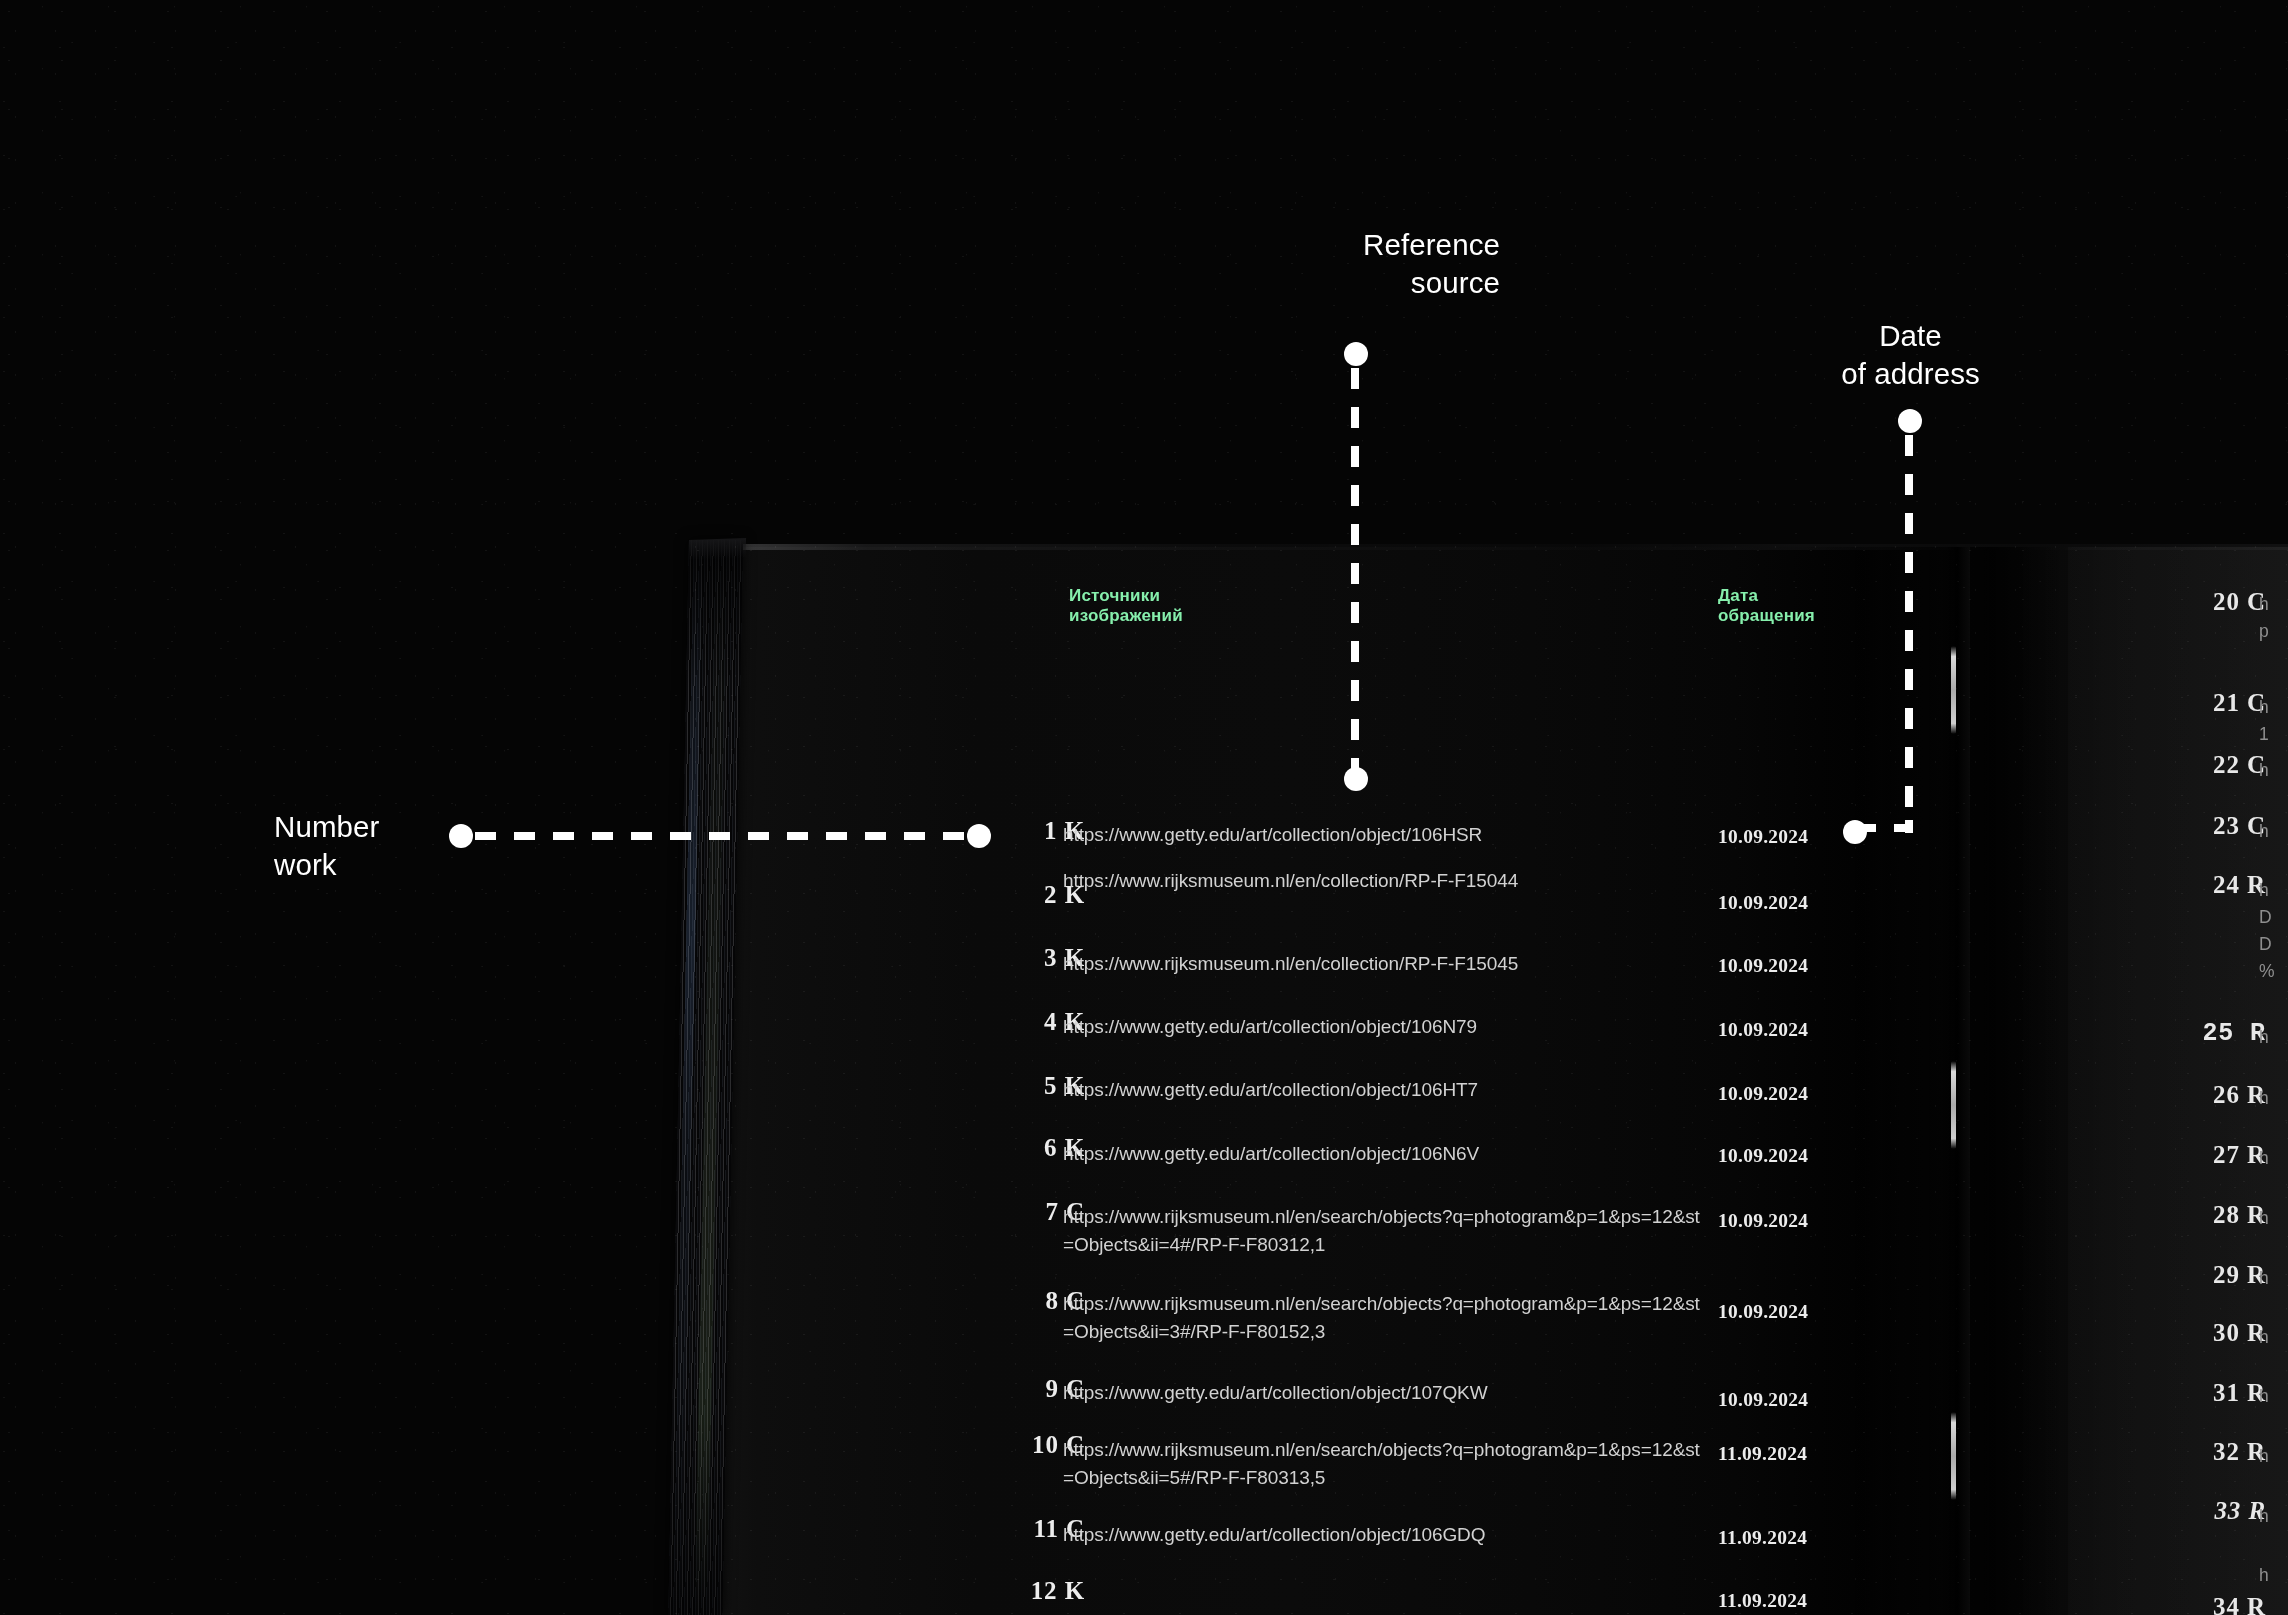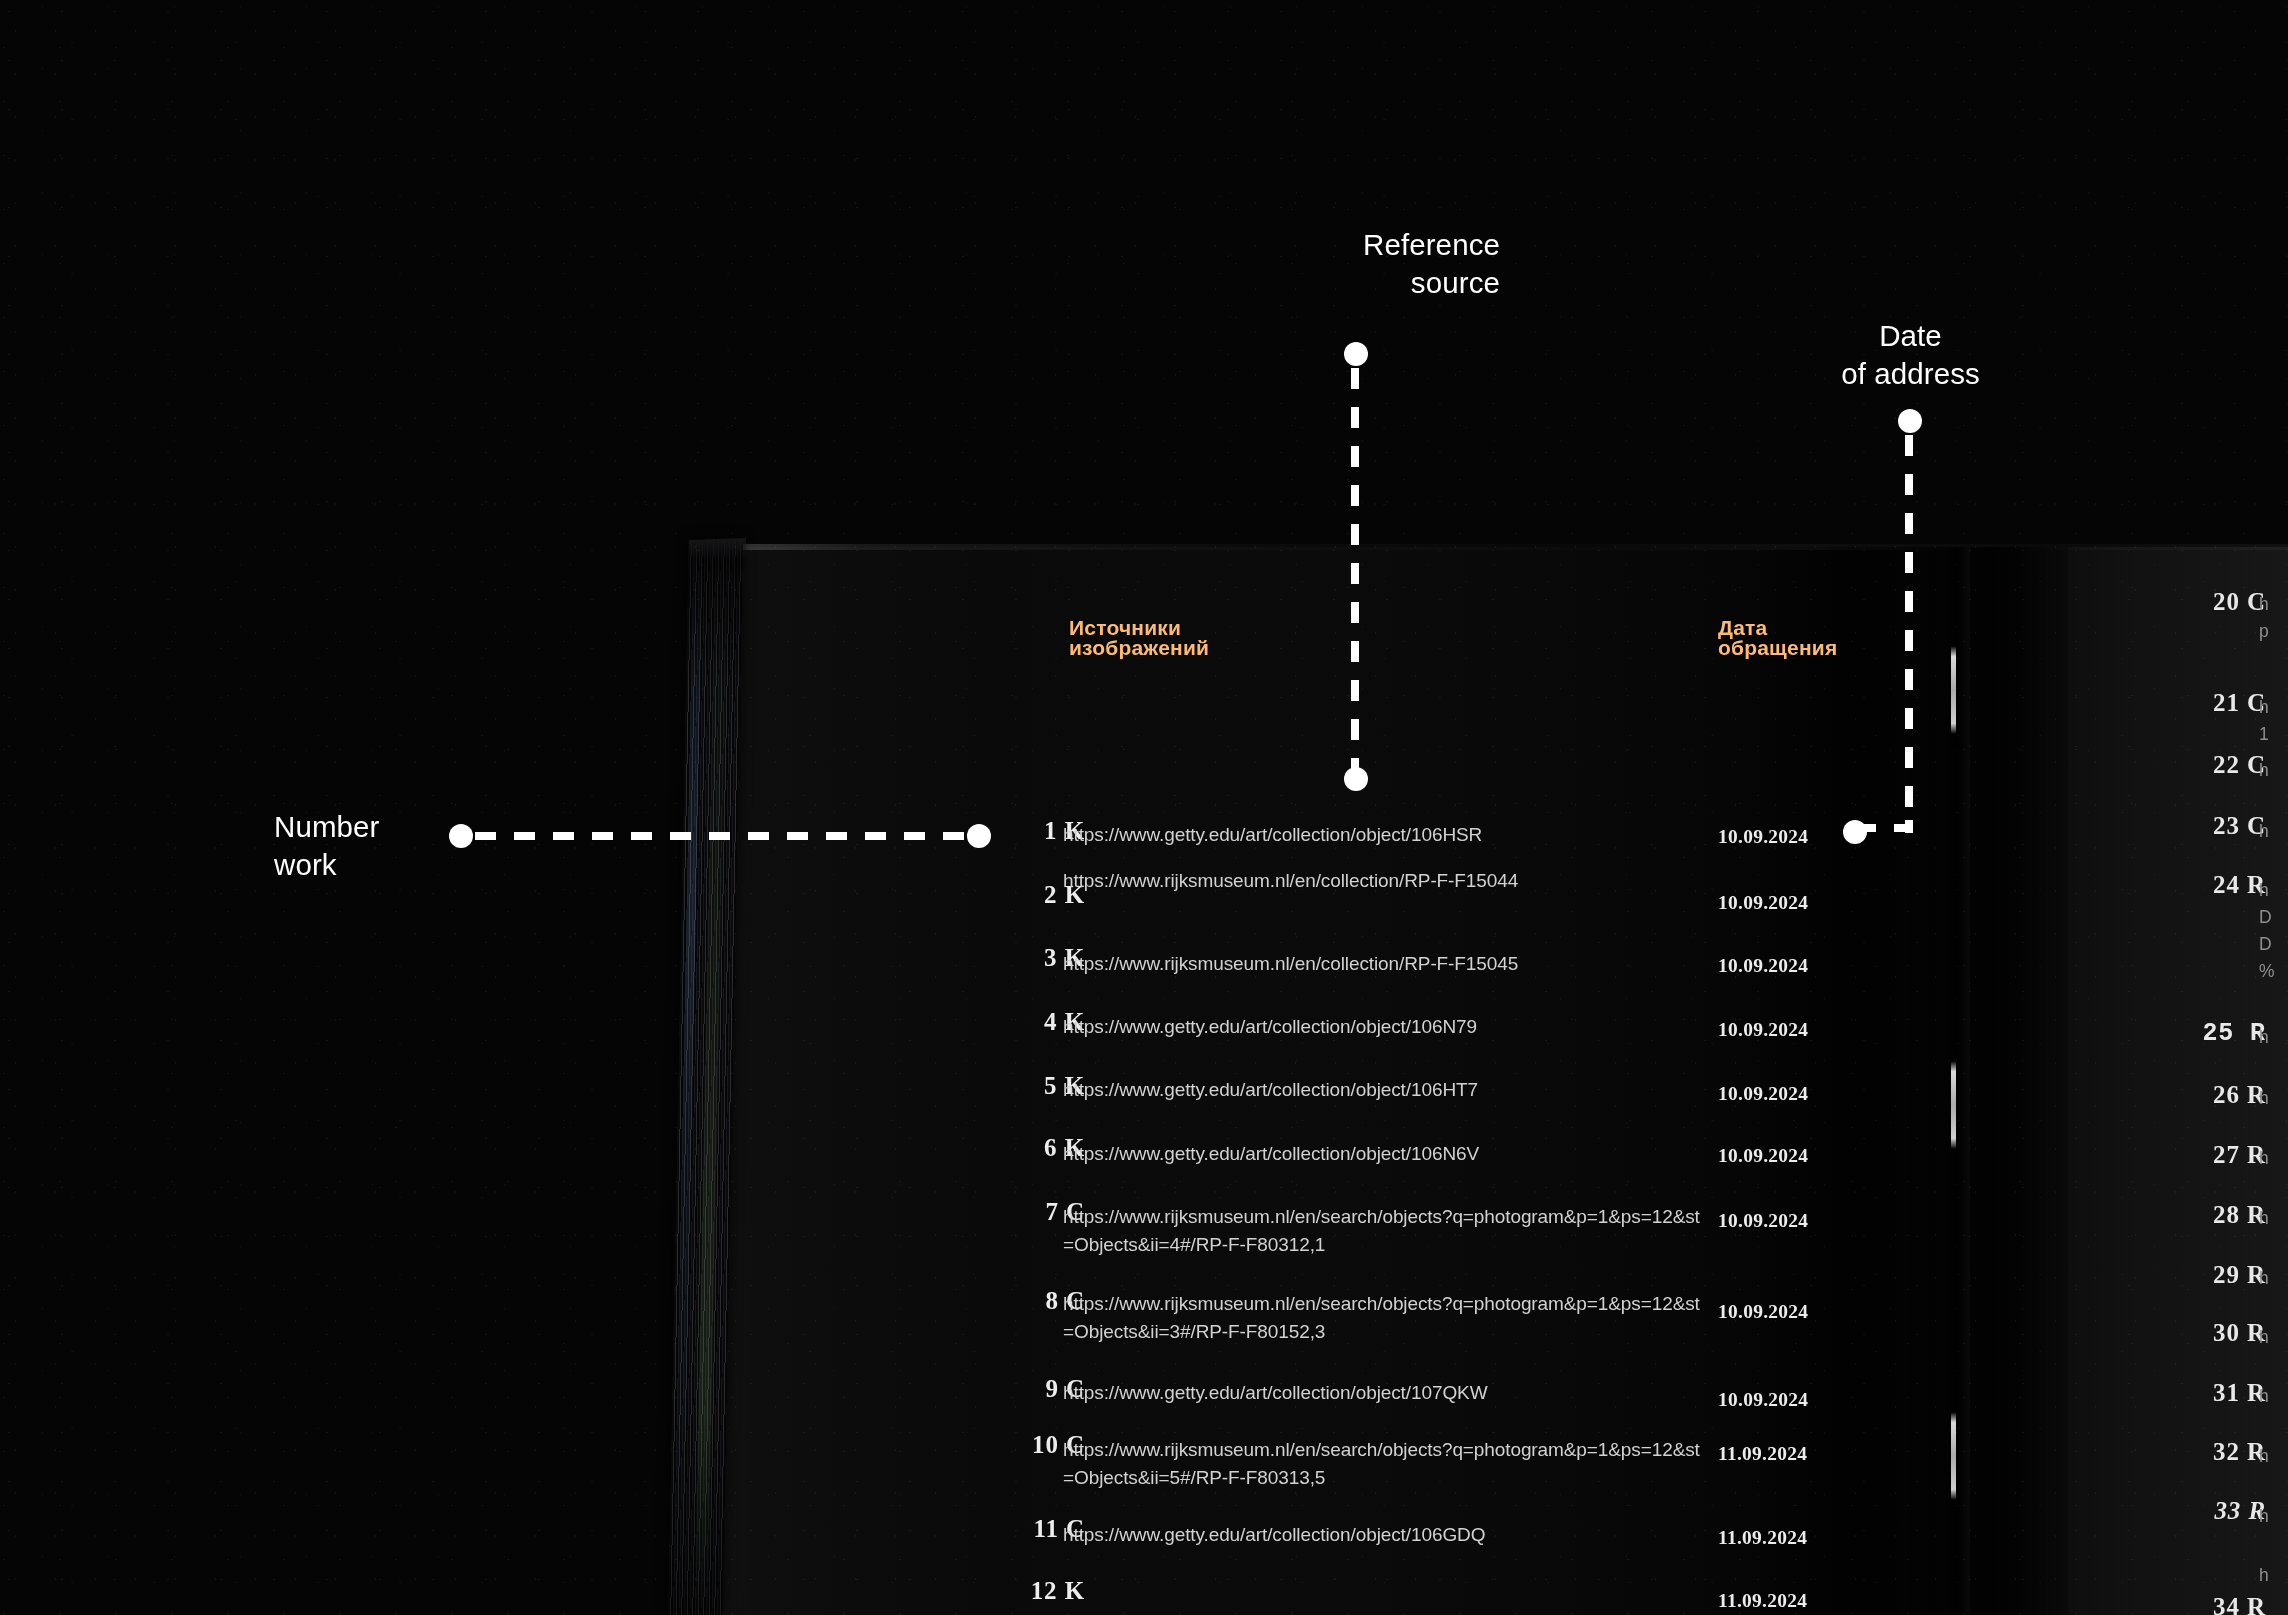--- a/index.html
+++ b/index.html
@@ -182,27 +182,26 @@
       rgba(212,212,212,0.8) 50%,
       rgba(236,236,236,0.88) 88%,
       rgba(236,236,236,0.0) 100%);
     border-radius: 1.8px;
     filter: blur(0.3px);
   }
 
   
   .col-head {
     position: absolute;
-    color: #fdba74;
-    font-size: 21px;
+    color: #86efac;
+    font-size: 17px;
     font-weight: 700;
     line-height: 20px;
     letter-spacing: 0.2px;
     white-space: pre-line;
-    margin-top: 32px;
   }
   .row-num {
     position: absolute;
     width: 102px;
     text-align: right;
     color: #ededed;
     font-family: "Liberation Serif", serif;
     font-weight: 700;
     font-size: 25px;
     letter-spacing: 0.9px;

